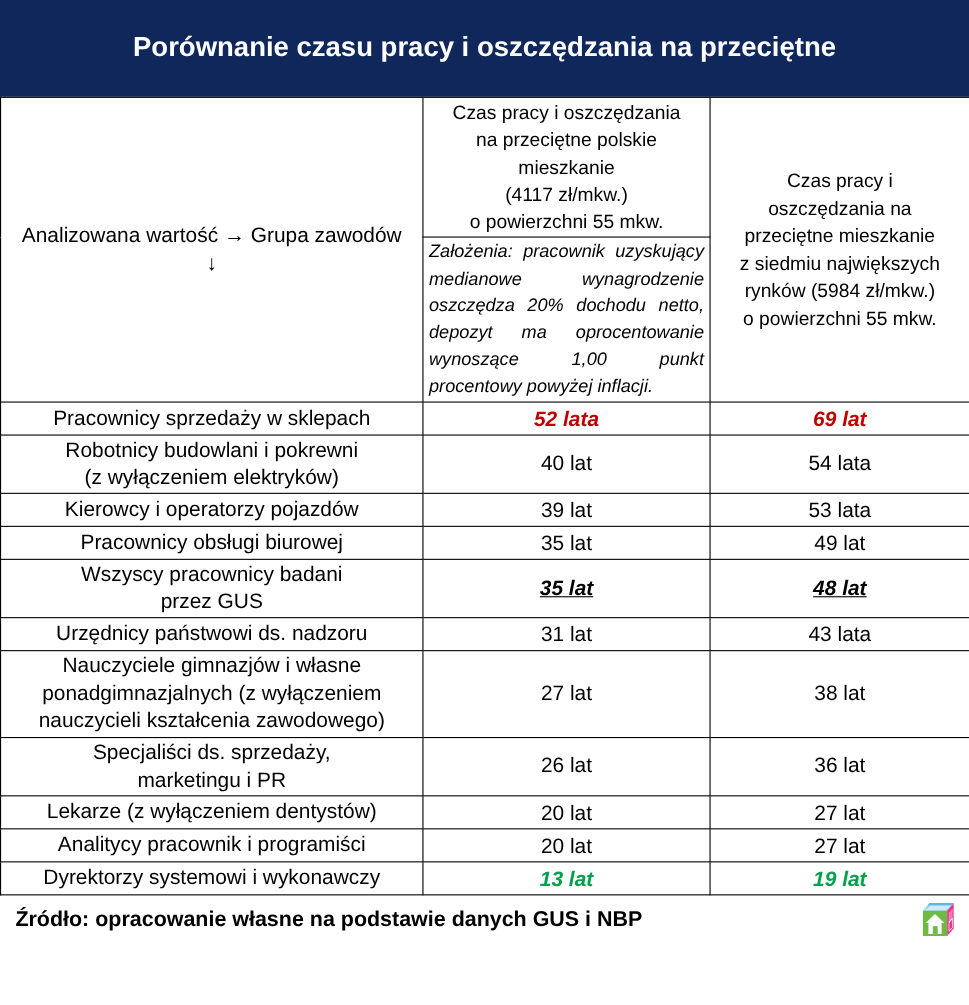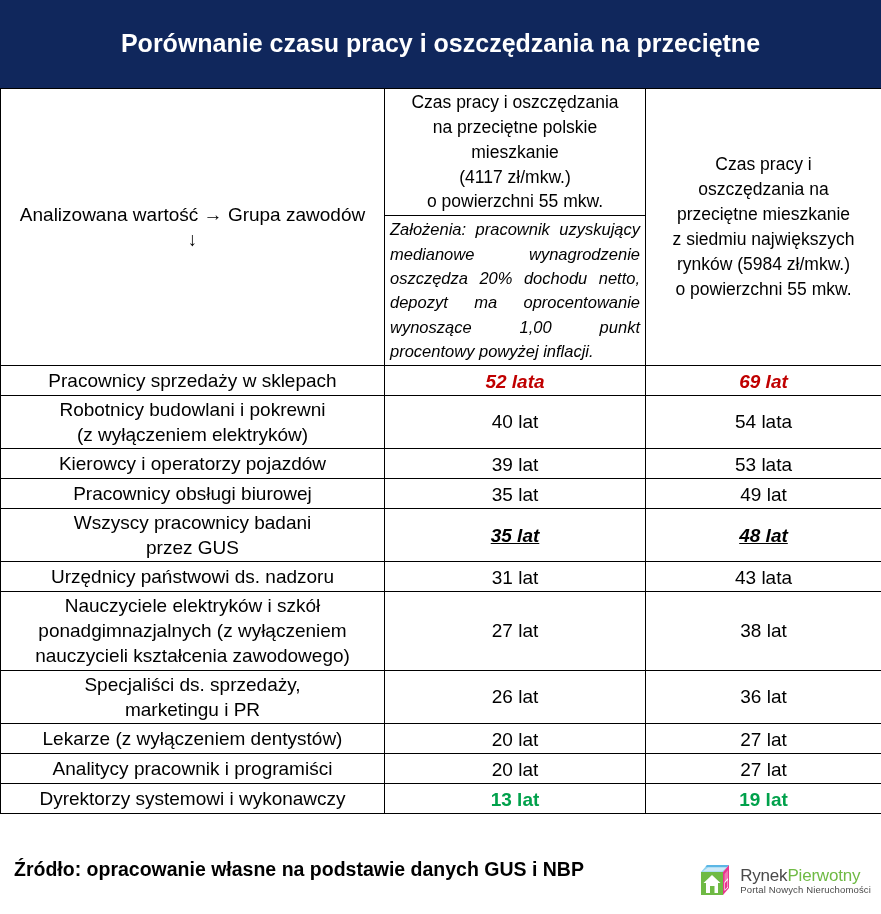--- a/index.html
+++ b/index.html
@@ -101,35 +101,36 @@
   .value-cell.mid { vertical-align: middle; padding-top: 3px; }
 
   .v-red {
     color: #c00000;
     font-weight: bold;
     font-style: italic;
   }
   .v-green {
     color: #00a14b;
     font-weight: bold;
+    font-style: italic;
   }
   .v-bold-underline {
     font-weight: bold;
     font-style: italic;
     text-decoration: underline;
   }
 
   
   .footer {
     height: 46px;
     display: flex;
+    align-items: center;
     justify-content: space-between;
     padding: 0 6px 0 14px;
     box-sizing: border-box;
-    margin-top: 44px;
   }
   .source-text {
     font-size: 19.5px;
     font-weight: bold;
   }
   .logo {
     display: flex;
     align-items: center;
     gap: 7px;
     padding-right: 4px;
@@ -261,21 +262,21 @@
         <td class="value-cell mid">
           <span>31 lat</span>
         </td>
         <td class="value-cell mid">
           <span>43 lata</span>
         </td>
       </tr>
 
       <tr>
         <td class="label-cell">
-          <span class="ll">Nauczyciele elektryków i szkół</span>
+          <span class="ll">Nauczyciele gimnazjów i własne</span>
           <span class="ll">ponadgimnazjalnych (z wyłączeniem</span>
           <span class="ll">nauczycieli kształcenia zawodowego)</span>
         </td>
         <td class="value-cell">
           <span>27 lat</span>
         </td>
         <td class="value-cell">
           <span>38 lat</span>
         </td>
       </tr>
@@ -345,20 +346,16 @@
         <polygon points="52,16 64,2 64,48 52,62" fill="#e8368f"></polygon>
         <polygon points="55,20 62,12 62,44 55,52" fill="#f178b3"></polygon>
         <polygon points="55,36 62,28 62,47 55,54" fill="#ffffff"></polygon>
         <polygon points="56,38 61,32 61,46 56,51" fill="#e8368f"></polygon>
 
         <polygon points="8,16 52,16 52,62 8,62" fill="#6fba44"></polygon>
 
         <polygon points="30,22 47,38 42,38 42,58 18,58 18,38 13,38" fill="#ffffff"></polygon>
         <rect x="26" y="44" width="9" height="14" fill="#6fba44"></rect>
       </svg>
-      <div class="logo-text">
-        <div class="logo-title"><span class="lt-a">Rynek</span><span class="lt-b">Pierwotny</span></div>
-        <div class="logo-sub">Portal Nowych Nieruchomości</div>
-      </div>
     </div>
   </div>
 
 </div>
 
 </body></html>

